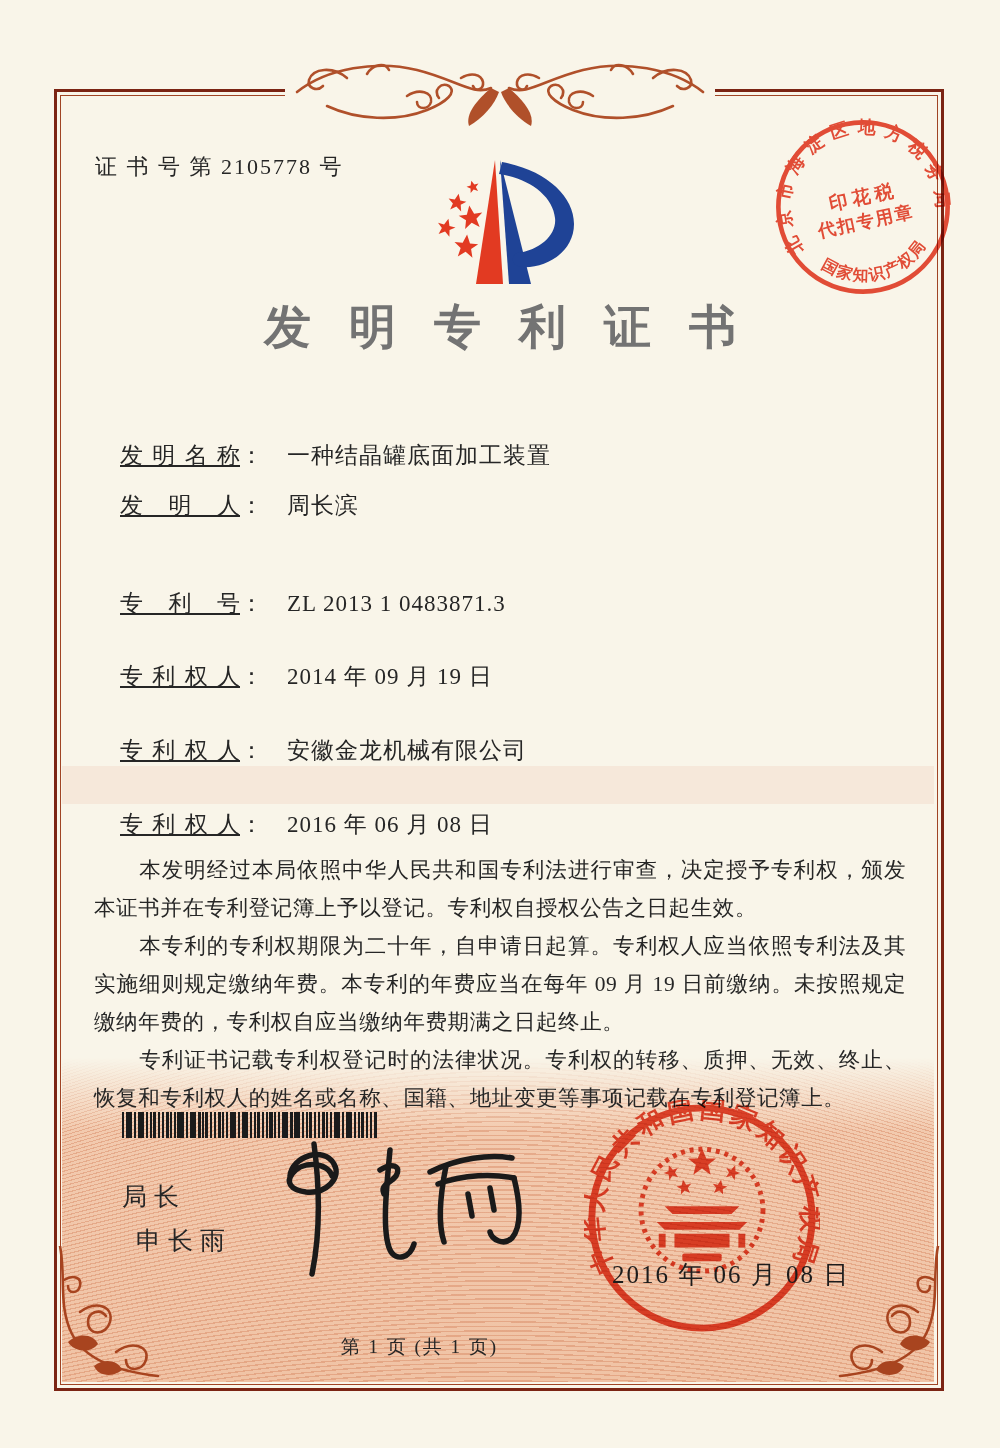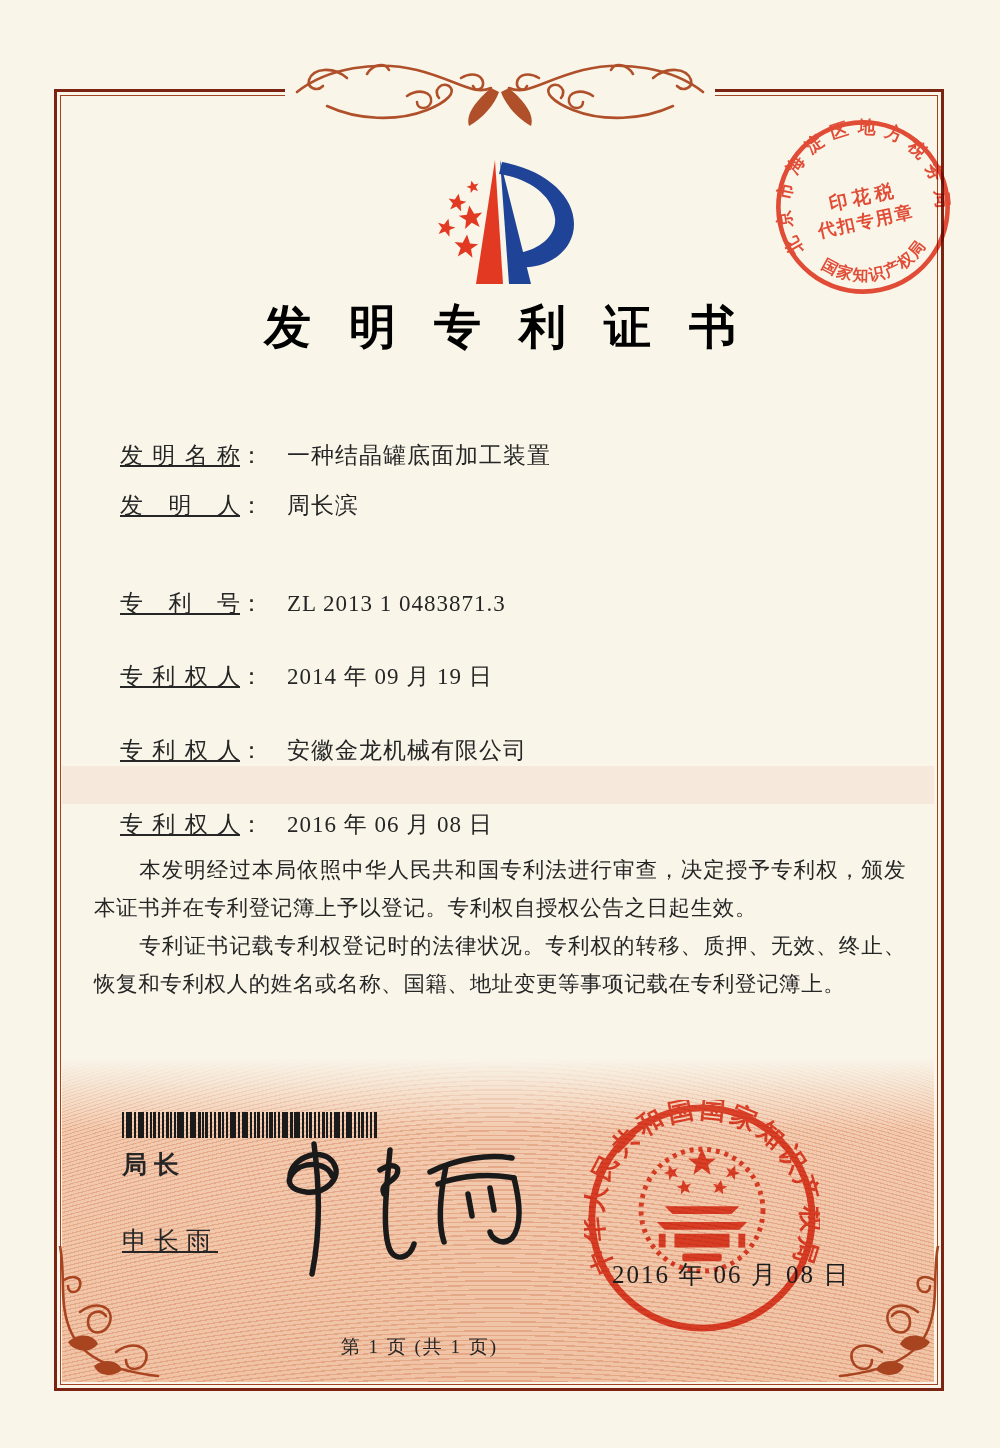--- a/index.html
+++ b/index.html
@@ -23,45 +23,45 @@
   .tint-band{position:absolute;left:62px;top:766px;width:872px;height:38px;
          background:rgba(242,198,178,.28);z-index:0;}
 
   
   .cert-no{position:absolute;left:95px;top:152px;font-size:22px;letter-spacing:2px;z-index:4;}
   .logo{position:absolute;left:424px;top:156px;z-index:4;}
   .tax-stamp{position:absolute;left:770px;top:114px;z-index:5;opacity:.92;
              mix-blend-mode:multiply;}
   .title{position:absolute;left:0;top:296px;width:1000px;text-align:center;
          font-size:47px;font-weight:bold;letter-spacing:38px;padding-left:38px;
-         box-sizing:border-box;color:#000000;z-index:4;}
+         box-sizing:border-box;color:#737373;z-index:4;}
 
   
   .fields{position:absolute;left:120px;top:0;z-index:4;font-size:23px;}
   .frow{position:absolute;left:0;white-space:nowrap;}
   .flabel{display:inline-block;width:120px;text-align:justify;text-align-last:justify;text-decoration:underline;}
   .fvalue{margin-left:24px;letter-spacing:1px;}
 
   
   .body-text{position:absolute;left:94px;top:851px;width:812px;z-index:4;
              font-size:21.5px;line-height:38px;letter-spacing:.6px;text-align:justify;}
   .body-text p{margin:0;text-indent:2.1em;}
 
   
   .barcode{position:absolute;left:122px;top:1112px;width:256px;height:26px;z-index:4;
     background-image:
       repeating-linear-gradient(90deg,#1b1b1b 0 2px,transparent 2px 4px),
       repeating-linear-gradient(90deg,transparent 0 5px,#1b1b1b 5px 8px,transparent 8px 13px),
       repeating-linear-gradient(90deg,transparent 0 9px,#1b1b1b 9px 10px,transparent 10px 23px);}
 
   
-  .signer-title{position:absolute;left:122px;top:1148px;font-size:25px;letter-spacing:7px;
-         font-family:"Liberation Sans","DejaVu Sans",sans-serif;font-weight:700;z-index:5;}
-  .signer-name{position:absolute;left:122px;top:1224px;font-size:25px;letter-spacing:7px;
-         font-family:"Liberation Sans","DejaVu Sans",sans-serif;font-weight:500;z-index:5;text-decoration:underline;}
+  .signer-title{position:absolute;left:122px;top:1180px;font-size:25px;letter-spacing:7px;
+         font-family:"Liberation Sans","DejaVu Sans",sans-serif;font-weight:400;z-index:5;}
+  .signer-name{position:absolute;left:136px;top:1224px;font-size:25px;letter-spacing:7px;
+         font-family:"Liberation Sans","DejaVu Sans",sans-serif;font-weight:500;z-index:5;}
   .signature{position:absolute;left:262px;top:1132px;z-index:5;}
 
   
   .seal{position:absolute;left:584px;top:1100px;z-index:4;opacity:.9;mix-blend-mode:multiply;}
   .seal-date{position:absolute;left:612px;top:1258px;font-size:25px;letter-spacing:2px;
              color:#1c1c1c;z-index:6;}
 
   
   .page-info{position:absolute;left:0;top:1334px;width:839px;text-align:center;
              font-size:19px;letter-spacing:2px;z-index:4;}
@@ -115,20 +115,21 @@
         <path d="M10,0 C16,30 8,60 22,88 C36,116 72,126 108,130"></path>
         <path d="M30,66 C46,54 64,60 60,76 C56,90 38,90 38,76 C38,66 50,62 56,70"></path>
         <path d="M66,106 C82,94 100,100 96,114 C92,126 76,126 76,114"></path>
         <path d="M14,34 C24,28 32,32 30,40 C28,48 18,48 18,40"></path>
         <path d="M18,96 C28,86 44,88 48,98 C40,108 24,106 18,96 Z" fill="#a8441f" stroke="none"></path>
         <path d="M44,120 C54,112 68,114 72,124 C62,132 48,130 44,120 Z" fill="#a8441f" stroke="none"></path>
       </g>
     </svg>
   </div>
 
+  <div class="cert-no">证 书 号 第 2105778 号</div>
 
   <div class="logo">
     <svg width="155" height="136" viewBox="0 0 155 136">
       <defs>
         <path id="star-a" d="M0,-10 L2.94,-3.09 L9.51,-3.09 L4.19,1.18 L5.88,8.09 L0,3.8 L-5.88,8.09 L-4.19,1.18 L-9.51,-3.09 L-2.94,-3.09 Z"></path>
       </defs>
       <polygon points="71,4 52,128 79,128" fill="#e23a22"></polygon>
       <polygon points="76,4 85,128 107,128" fill="#1f4396"></polygon>
       <path d="M78,6 C122,14 150,40 150,68 C150,96 122,113 97,111
                C88,110 86,100 93,97 C117,94 133,78 131,62
@@ -181,20 +182,21 @@
     <div class="frow" style="top:735px">
       <span class="flabel">专利权人</span>：<span class="fvalue">安徽金龙机械有限公司</span>
     </div>
     <div class="frow" style="top:809px">
       <span class="flabel">专利权人</span>：<span class="fvalue">2016 年 06 月 08 日</span>
     </div>
   </div>
 
   <div class="body-text">
     <p>本发明经过本局依照中华人民共和国专利法进行审查，决定授予专利权，颁发本证书并在专利登记簿上予以登记。专利权自授权公告之日起生效。</p>
+    <p>本专利的专利权期限为二十年，自申请日起算。专利权人应当依照专利法及其实施细则规定缴纳年费。本专利的年费应当在每年 09 月 19 日前缴纳。未按照规定缴纳年费的，专利权自应当缴纳年费期满之日起终止。</p>
     <p>专利证书记载专利权登记时的法律状况。专利权的转移、质押、无效、终止、恢复和专利权人的姓名或名称、国籍、地址变更等事项记载在专利登记簿上。</p>
   </div>
 
   <div class="barcode"></div>
 
   <div class="signer-title">局长</div>
   <div class="signer-name">申长雨</div>
 
   <div class="signature">
     <svg width="270" height="160" viewBox="0 0 270 160" fill="none" stroke="#1a1a1a" stroke-width="5.5" stroke-linecap="round" stroke-linejoin="round">

